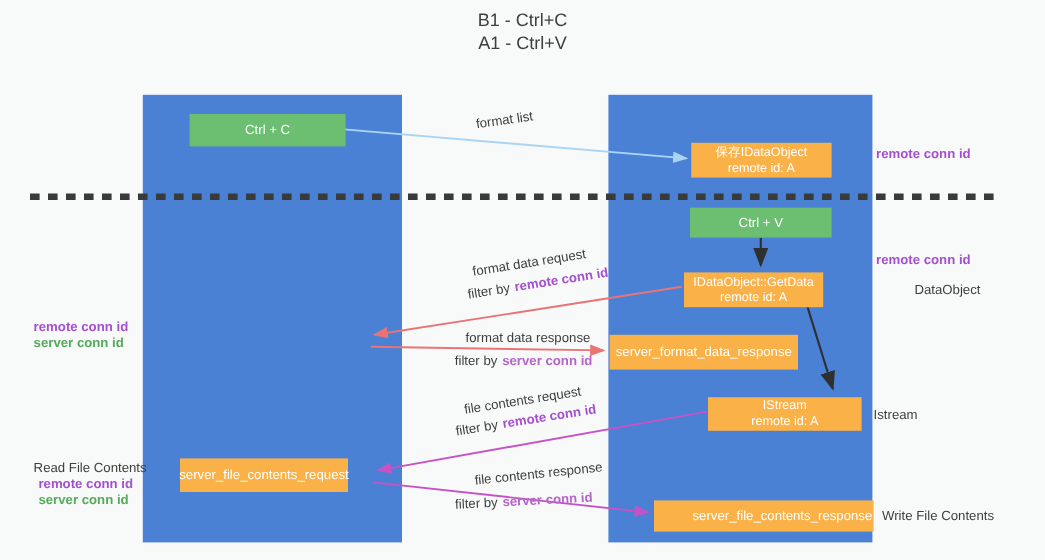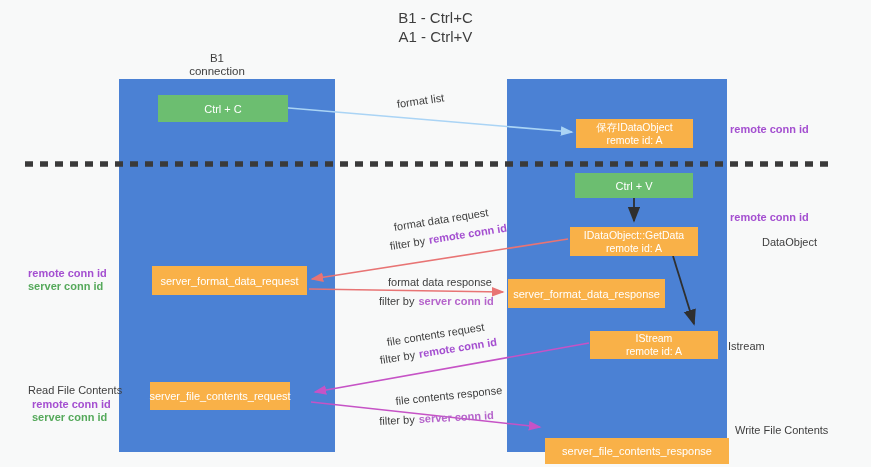--- a/index.html
+++ b/index.html
@@ -59,24 +59,20 @@
 </head>
 <body>
 
 <div class="stage">
 
   <div class="title">
     <div>B1 - Ctrl+C</div>
     <div>A1 - Ctrl+V</div>
   </div>
 
-  <div class="col-header" style="left:157px;top:52px;">
-    <div>B1</div>
-    <div>connection</div>
-  </div>
 
   <div class="col" style="left:119px;width:216px;"></div>
   <div class="col" style="left:507px;width:220px;"></div>
 
   <svg class="svg-layer" width="871" height="467" viewBox="0 0 871 467">
     <defs>
       <marker id="mBlue" markerWidth="9" markerHeight="7" refX="7" refY="3" orient="auto">
         <path class="mk-blue" d="M0,0 L8,3 L0,6 z"></path>
       </marker>
       <marker id="mRed" markerWidth="9" markerHeight="7" refX="7" refY="3" orient="auto">
@@ -107,43 +103,40 @@
 
   <div class="box box-orange" style="left:576px;top:119px;width:117px;height:29px;">
     <span class="l1">保存IDataObject</span>
     <span class="l2">remote id: A</span>
   </div>
 
   <div class="box box-green" style="left:575px;top:173px;width:118px;height:25px;">
     <span class="single">Ctrl + V</span>
   </div>
 
-  <div class="box box-orange" style="left:570px;top:227px;width:128px;height:29px;">
+  <div class="box box-orange" style="left:570px;top:227px;width:116px;height:29px;">
     <span class="l1">IDataObject::GetData</span>
     <span class="l2">remote id: A</span>
   </div>
 
-  <div class="box box-orange" style="left:152px;top:266px;width:155px;height:29px;">
-    <span class="single">server_format_data_request</span>
-  </div>
 
   <div class="box box-orange" style="left:508px;top:279px;width:157px;height:29px;">
     <span class="single">server_format_data_response</span>
   </div>
 
   <div class="box box-orange" style="left:590px;top:331px;width:128px;height:28px;">
     <span class="l1">IStream</span>
     <span class="l2">remote id: A</span>
   </div>
 
   <div class="box box-orange" style="left:150px;top:382px;width:140px;height:28px;">
     <span class="single">server_file_contents_request</span>
   </div>
 
-  <div class="box box-orange" style="left:545px;top:438px;width:184px;height:26px;">
+  <div class="box box-orange" style="left:545px;top:417px;width:152px;height:26px;padding-left:31px;">
     <span class="single">server_file_contents_response</span>
   </div>
 
   <div class="side-lbl purple" style="left:730px;top:123px;">remote conn id</div>
   <div class="side-lbl purple" style="left:730px;top:211px;">remote conn id</div>
   <div class="side-lbl" style="left:730px;top:236px;padding-left:32px;">DataObject</div>
   <div class="side-lbl" style="left:728px;top:340px;">Istream</div>
   <div class="side-lbl" style="left:735px;top:424px;">Write File Contents</div>
 
   <div class="side-lbl purple" style="left:28px;top:267px;">remote conn id</div>

